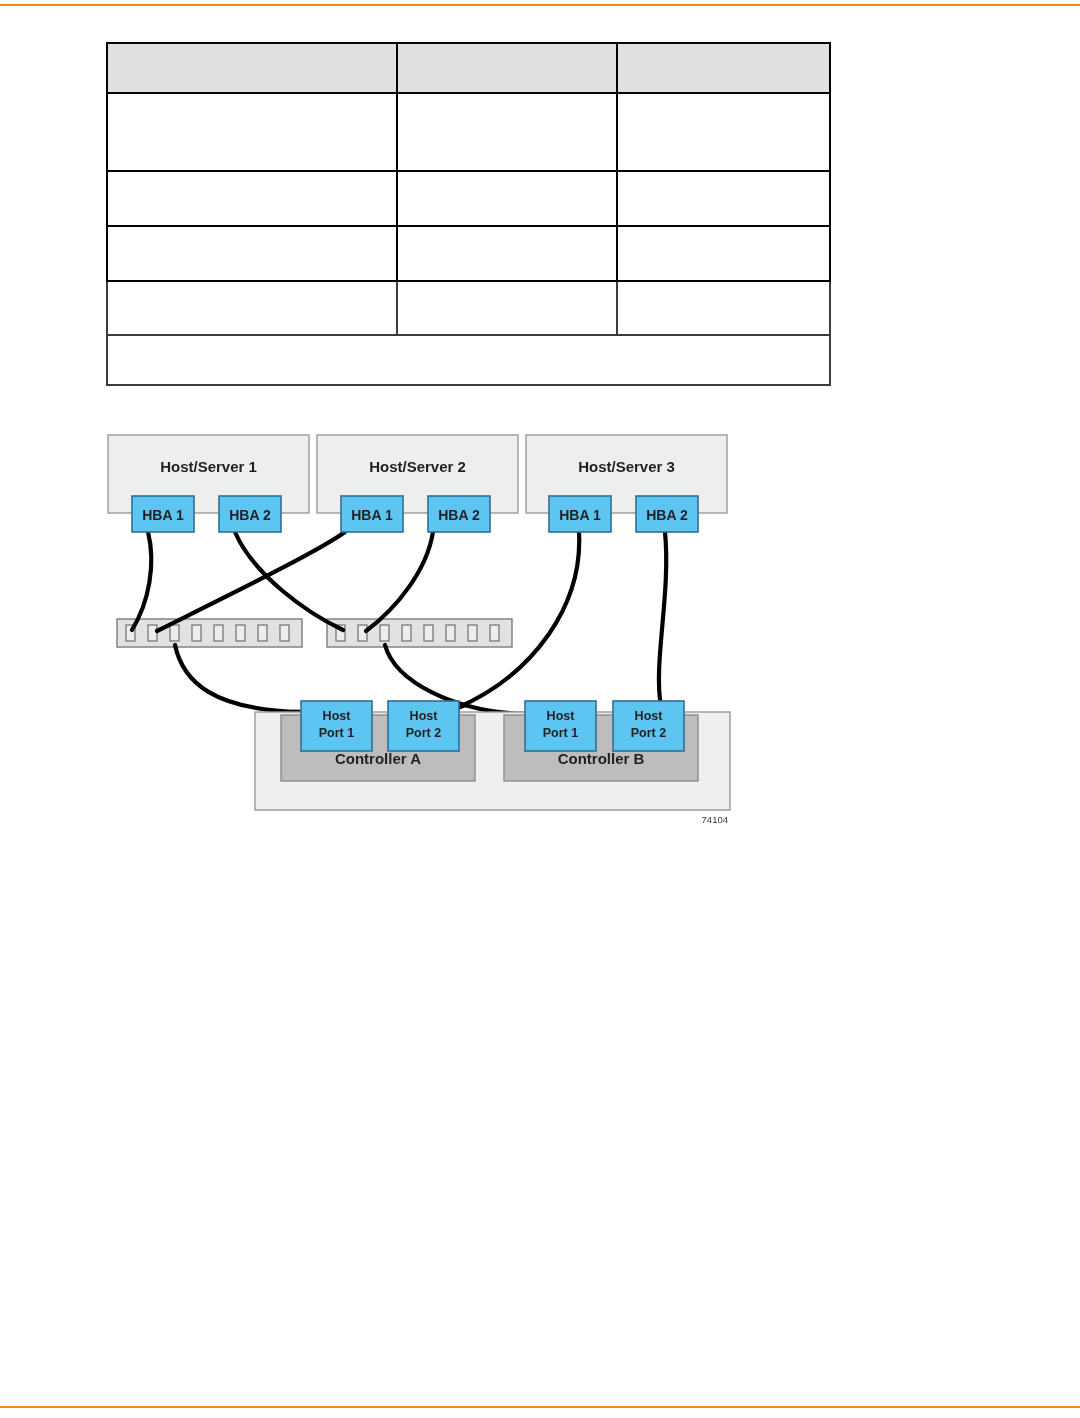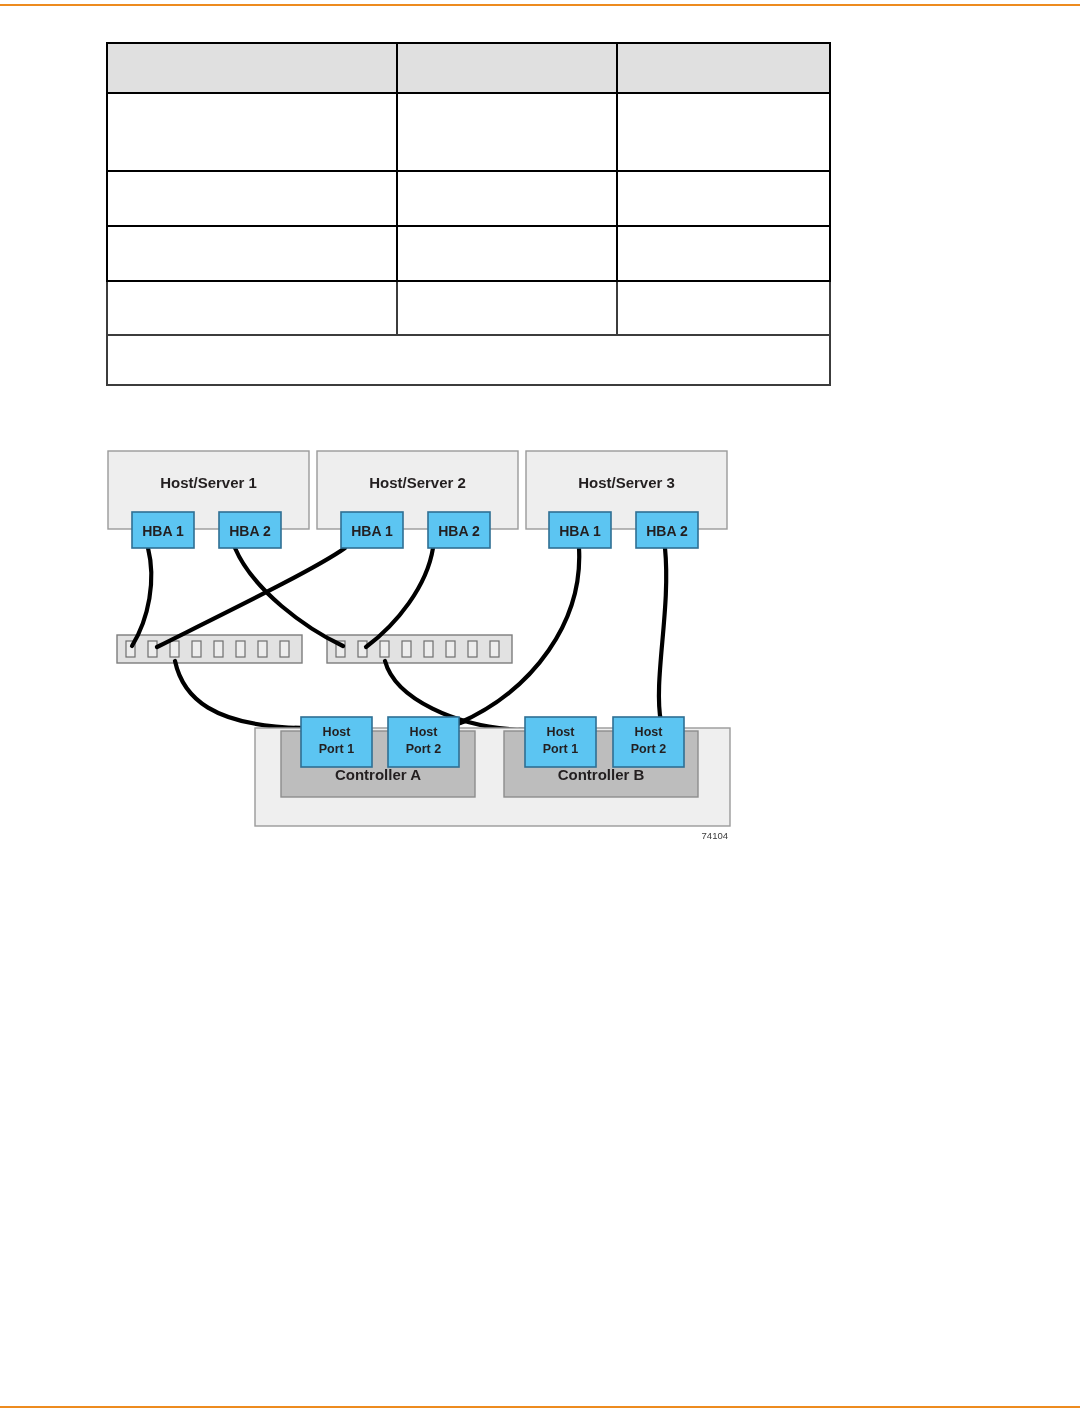--- a/index.html
+++ b/index.html
@@ -54,21 +54,21 @@
   .spec-table td.note   { height: 48px; border-color: #3c3c3c; }
   .col-a { width: 290px; }
   .col-b { width: 220px; }
   .col-c { width: 213px; }
   .cell-text { padding: 5px 8px; display: block; }
 
   
   .diagram {
     position: absolute;
     left: 105px;
-    top: 440px;
+    top: 424px;
     width: 640px;
     height: 410px;
   }
   .diagram svg { display: block; }
 
   .d-label {
     font-family: "Liberation Sans", sans-serif;
     font-weight: bold;
     fill: #231f20;
   }

